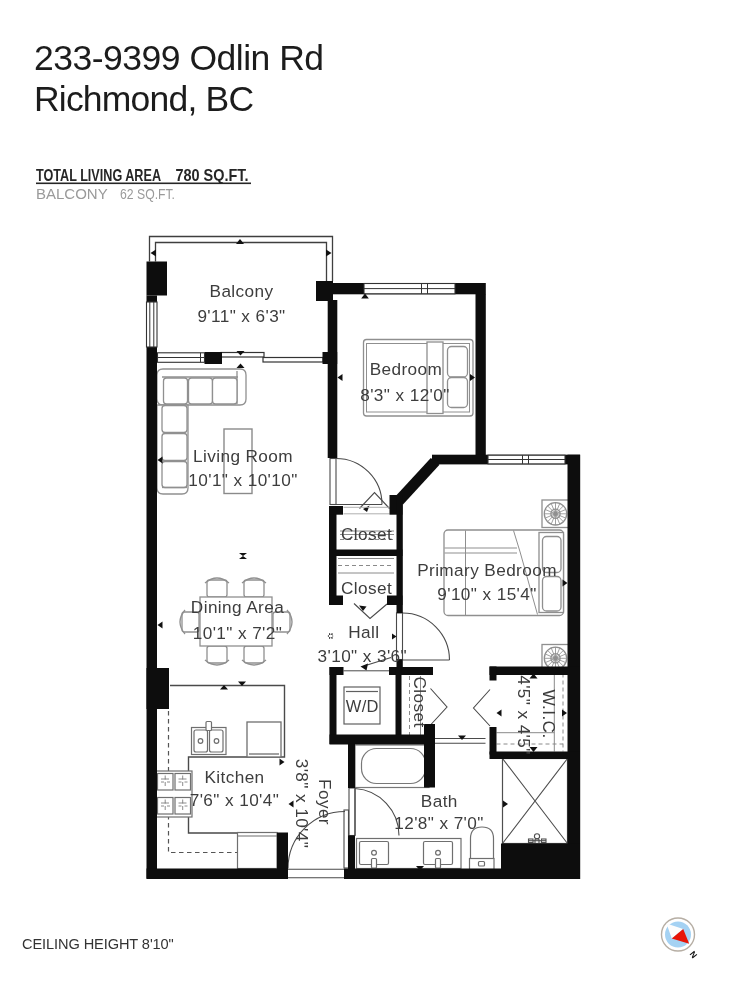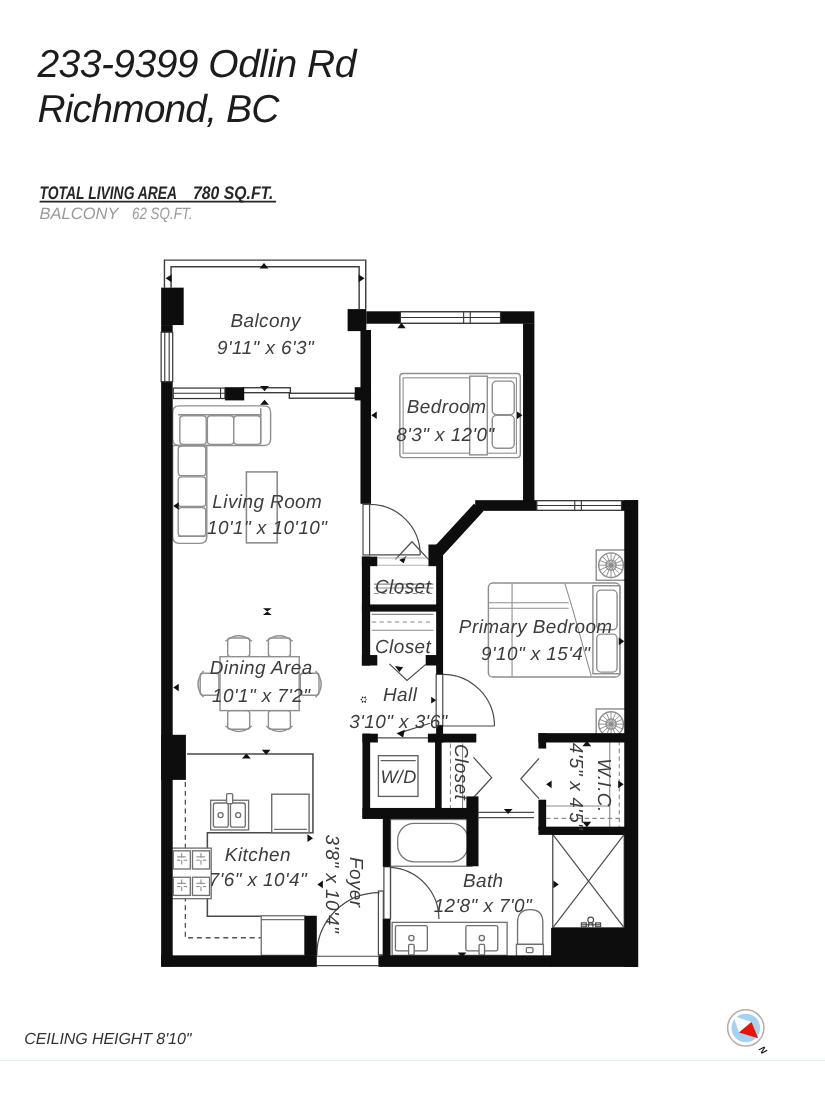--- a/index.html
+++ b/index.html
@@ -1,17 +1,17 @@
 <!DOCTYPE html>
 <html><head>
 <meta charset="utf-8">
 <style>
   html,body{margin:0;padding:0;background:#fff;}
-  #page{position:relative;width:750px;height:964px;background:#0ea5e9;overflow:hidden;
-        font-family:"Liberation Sans",sans-serif;font-style:italic;}
+  #page{position:relative;width:750px;height:964px;background:#fdba74;overflow:hidden;
+        font-family:"Liberation Sans",sans-serif;}
   svg text{font-family:"Liberation Sans",sans-serif;}
 </style>
 </head>
 <body>
 <div id="page">
 <svg width="750" height="1006" viewBox="0 0 750 1006" xmlns="http://www.w3.org/2000/svg">
 
 <rect x="0" y="0" width="750" height="1006" fill="#ffffff"></rect>
 
 <text x="34" y="70" font-size="35.5" fill="#1c1c1c" letter-spacing="-0.5">233-9399 Odlin Rd</text>

